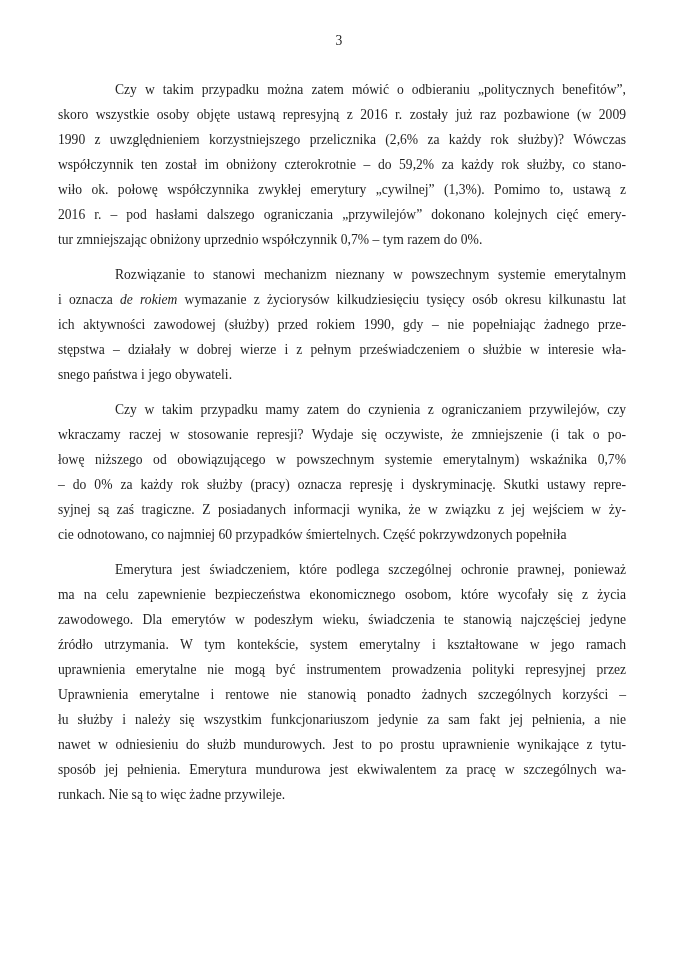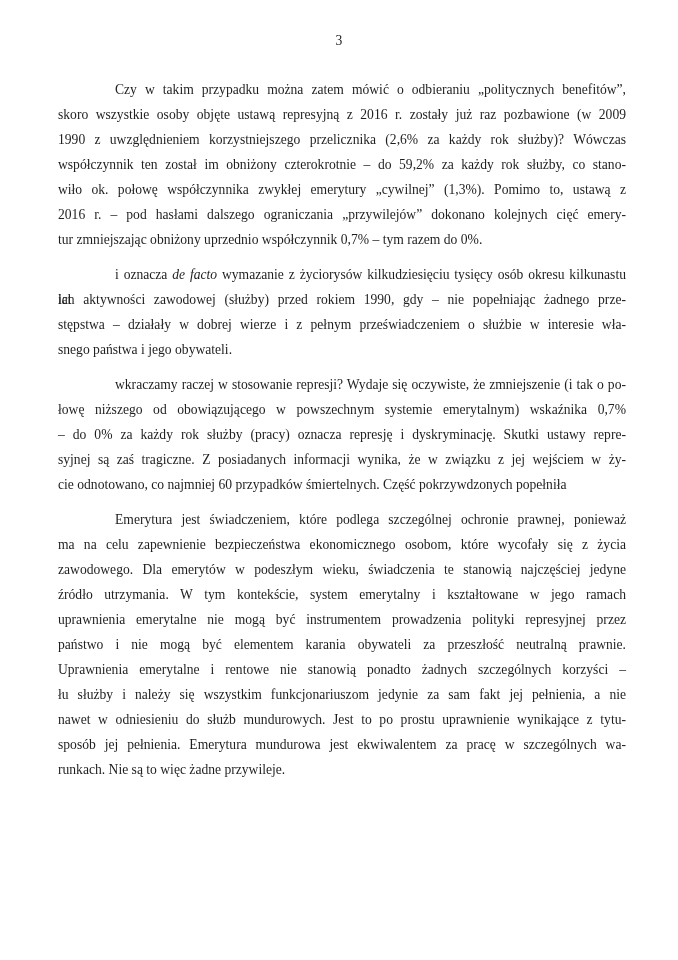--- a/index.html
+++ b/index.html
@@ -51,39 +51,40 @@
       <div class="para">
         <div class="line"><span>Czy w takim przypadku można zatem mówić o odbieraniu „politycznych benefitów”,</span></div>
         <div class="line"><span>skoro wszystkie osoby objęte ustawą represyjną z 2016 r. zostały już raz pozbawione (w 2009</span></div>
         <div class="line"><span>1990 z uwzględnieniem korzystniejszego przelicznika (2,6% za każdy rok służby)? Wówczas</span></div>
         <div class="line"><span>współczynnik ten został im obniżony czterokrotnie – do 59,2% za każdy rok służby, co stano-</span></div>
         <div class="line"><span>wiło ok. połowę współczynnika zwykłej emerytury „cywilnej” (1,3%). Pomimo to, ustawą z</span></div>
         <div class="line"><span>2016 r. – pod hasłami dalszego ograniczania „przywilejów” dokonano kolejnych cięć emery-</span></div>
         <div class="line"><span>tur zmniejszając obniżony uprzednio współczynnik 0,7% – tym razem do 0%.</span></div>
       </div>
       <div class="para">
-        <div class="line"><span>i oznacza </span><em>de facto</em><span> wymazanie z życiorysów kilkudziesięciu tysięcy osób okresu kilkunastu lat</span></div>
+        <div class="line"><span>Rozwiązanie to stanowi mechanizm nieznany w powszechnym systemie emerytalnym</span></div>
+        <div class="line"><span>i oznacza </span><em>de rokiem</em><span> wymazanie z życiorysów kilkudziesięciu tysięcy osób okresu kilkunastu lat</span></div>
         <div class="line"><span>ich aktywności zawodowej (służby) przed rokiem 1990, gdy – nie popełniając żadnego prze-</span></div>
         <div class="line"><span>stępstwa – działały w dobrej wierze i z pełnym przeświadczeniem o służbie w interesie wła-</span></div>
         <div class="line"><span>snego państwa i jego obywateli.</span></div>
       </div>
       <div class="para">
+        <div class="line"><span>Czy w takim przypadku mamy zatem do czynienia z ograniczaniem przywilejów, czy</span></div>
         <div class="line"><span>wkraczamy raczej w stosowanie represji? Wydaje się oczywiste, że zmniejszenie (i tak o po-</span></div>
         <div class="line"><span>łowę niższego od obowiązującego w powszechnym systemie emerytalnym) wskaźnika 0,7%</span></div>
         <div class="line"><span>– do 0% za każdy rok służby (pracy) oznacza represję i dyskryminację. Skutki ustawy repre-</span></div>
         <div class="line"><span>syjnej są zaś tragiczne. Z posiadanych informacji wynika, że w związku z jej wejściem w ży-</span></div>
         <div class="line"><span>cie odnotowano, co najmniej 60 przypadków śmiertelnych. Część pokrzywdzonych popełniła</span></div>
       </div>
       <div class="para">
         <div class="line"><span>Emerytura jest świadczeniem, które podlega szczególnej ochronie prawnej, ponieważ</span></div>
         <div class="line"><span>ma na celu zapewnienie bezpieczeństwa ekonomicznego osobom, które wycofały się z życia</span></div>
         <div class="line"><span>zawodowego. Dla emerytów w podeszłym wieku, świadczenia te stanowią najczęściej jedyne</span></div>
         <div class="line"><span>źródło utrzymania. W tym kontekście, system emerytalny i kształtowane w jego ramach</span></div>
         <div class="line"><span>uprawnienia emerytalne nie mogą być instrumentem prowadzenia polityki represyjnej przez</span></div>
-        <div class="line"><span>państwo i nie mogą być elementem karania obywateli za przeszłość neutralną prawnie.</span></div>
         <div class="line"><span>Uprawnienia emerytalne i rentowe nie stanowią ponadto żadnych szczególnych korzyści –</span></div>
         <div class="line"><span>łu służby i należy się wszystkim funkcjonariuszom jedynie za sam fakt jej pełnienia, a nie</span></div>
         <div class="line"><span>nawet w odniesieniu do służb mundurowych. Jest to po prostu uprawnienie wynikające z tytu-</span></div>
         <div class="line"><span>sposób jej pełnienia. Emerytura mundurowa jest ekwiwalentem za pracę w szczególnych wa-</span></div>
         <div class="line"><span>runkach. Nie są to więc żadne przywileje.</span></div>
       </div>
     </div>
 </div>
 
 </body></html>

